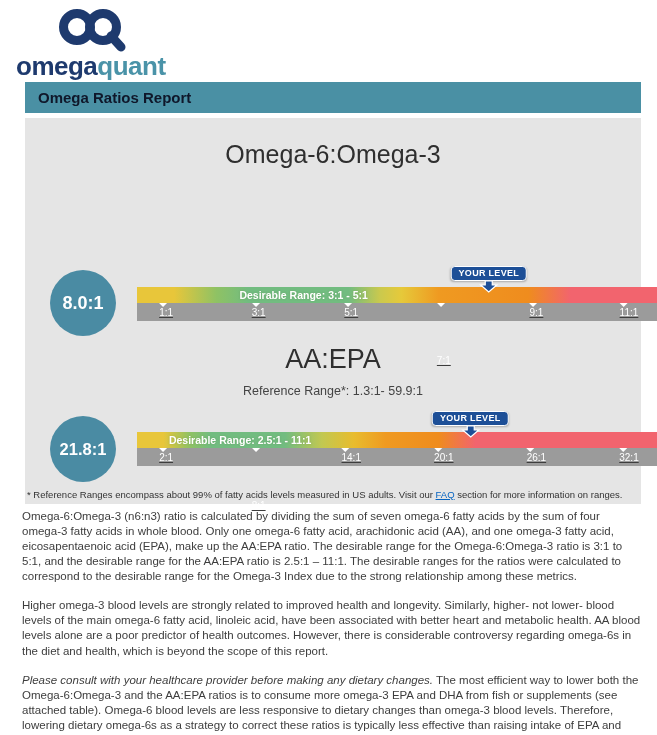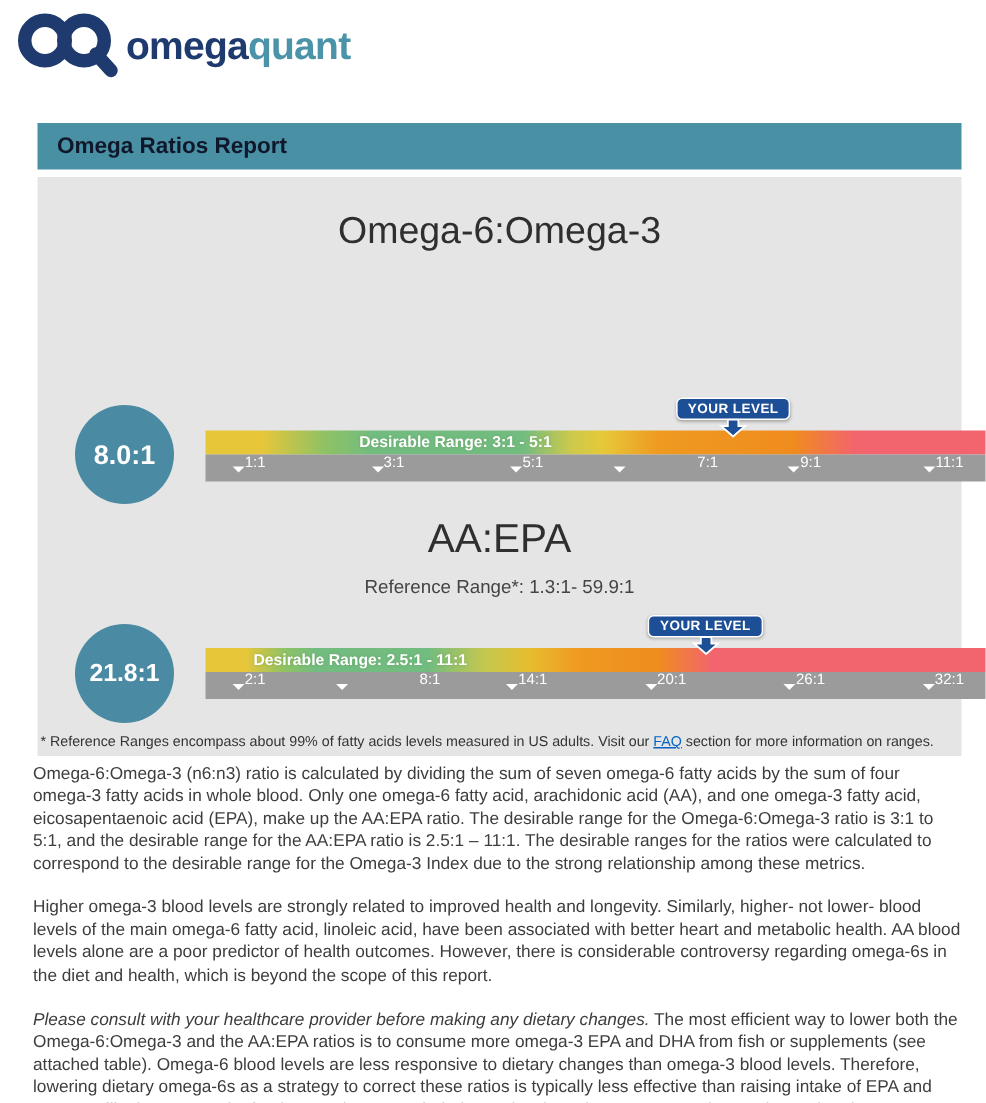--- a/index.html
+++ b/index.html
@@ -8,22 +8,22 @@
     width:657px; height:735px;
     font-family:"Liberation Sans", sans-serif;
     color:#3d3d3d;
     position:relative;
     overflow:hidden;
   }
 
   
   .header { height:80px; position:relative; }
   .logo-block {
-    position:absolute; left:4px; top:6px;
-    display:flex; align-items:center;
+    position:absolute; left:16px; top:6px;
+    display:flex; flex-direction:column; align-items:center;
   }
   .logo-mark { height:46px; }
   .logo-text {
     font-size:26px; font-weight:700; letter-spacing:-0.5px;
     line-height:1; margin-top:1px;
   }
   .logo-text .omega { color:#1e3a6e; }
   .logo-text .quant { color:#4a93a8; }
 
   
@@ -87,21 +87,21 @@
     color:#ffffff; font-size:10.5px; font-weight:700; white-space:nowrap;
     text-shadow:0 0 2px rgba(90,120,60,0.35);
   }
 
   .gray-bar {
     position:absolute; top:41px; left:0; width:100%; height:18px;
     background:#9b9b9b; z-index:2;
   }
   .tick {
     position:absolute; top:0; transform:translateX(-50%);
-    display:flex; flex-direction:row; align-items:flex-end;
+    display:flex; flex-direction:column; align-items:flex-start;text-decoration:underline;
   }
   .tick .tri {
     width:0; height:0;
     border-left:4px solid transparent; border-right:4px solid transparent;
     border-top:4px solid #ffffff;
   }
   .tick .lbl {
     color:#ffffff; font-size:10px; font-style:normal; line-height:12px;
   }
 

